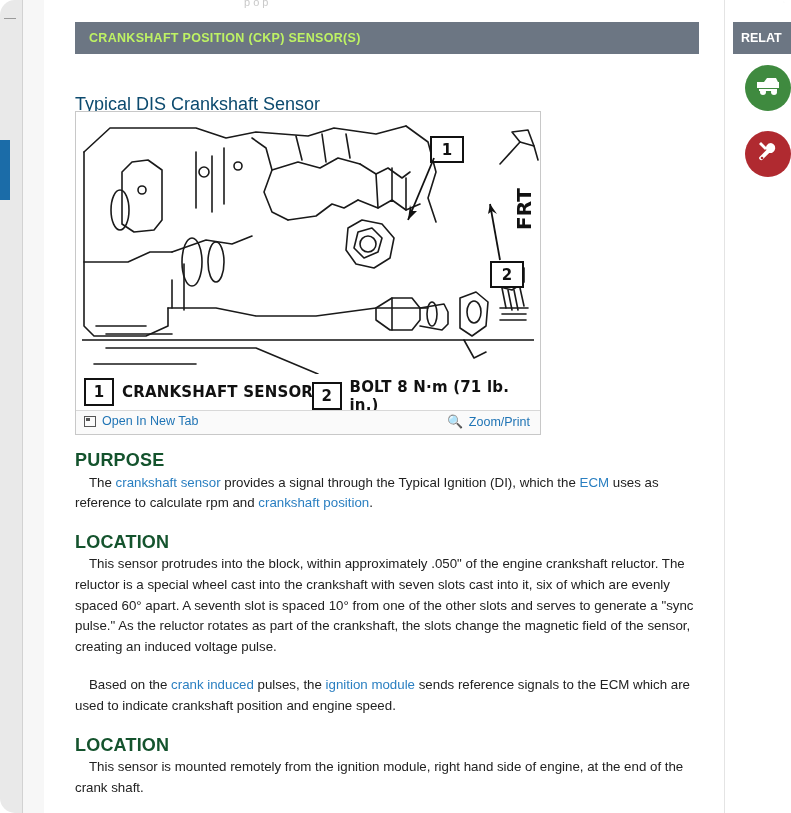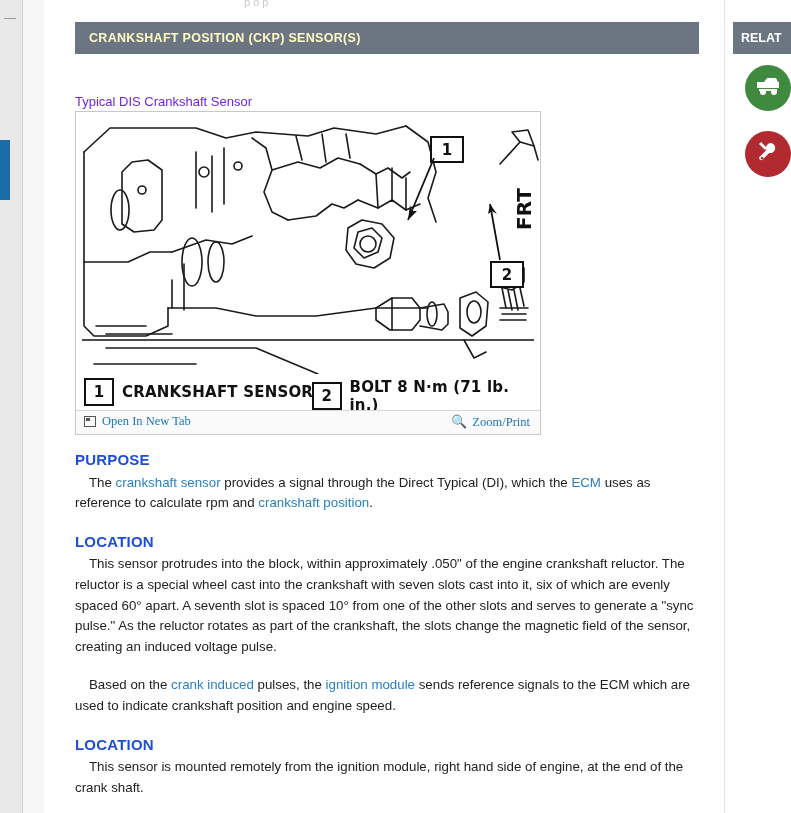--- a/index.html
+++ b/index.html
@@ -10,20 +10,21 @@
     height: 813px;
     overflow: hidden;
     font-family: "Liberation Sans", sans-serif;
   }
   .page {
     position: relative;
     width: 791px;
     height: 813px;
     background: #ffffff;
     overflow: hidden;
+    border-radius: 15px;
   }
   
   .left-rail {
     position: absolute;
     left: 0; top: 0;
     width: 22px; height: 813px;
     background: #e9e9e9;
     border-right: 1px solid #d2d2d2;
   }
   .left-rail-tick {
@@ -66,33 +67,33 @@
     left: 44px; top: 12px;
     width: 680px;
     height: 801px;
     background: #ffffff;
   }
   .section-header {
     position: absolute;
     left: 31px; top: 10px;
     width: 624px; height: 32px;
     background: #6c7683;
-    color: #fef9c3;
+    color: #bef264;
     font-size: 12.5px;
     font-weight: bold;
     letter-spacing: 0.3px;
     line-height: 32px;
     padding-left: 14px;
     box-sizing: border-box;
   }
   .figure-caption {
     position: absolute;
     left: 31px; top: 82px;
-    font-size: 13px;
-    color: #6d28d9;
+    font-size: 18px;
+    color: #0c4a6e;
   }
   
   .figure-box {
     position: absolute;
     left: 31px; top: 99px;
     width: 466px;
     border: 1px solid #c8c8c8;
     background: #ffffff;
     box-sizing: border-box;
   }
@@ -131,21 +132,20 @@
     font-size: 15px;
     font-weight: bold;
     color: #111;
     letter-spacing: 0.2px;
   }
   .figure-toolbar {
     position: relative;
     height: 23px;
     border-top: 1px solid #d8d8d8;
     background: #fafafa;
-    font-family: Liberation Serif, serif;
   }
   .toolbar-left {
     position: absolute;
     left: 8px; top: 3px;
     display: flex; align-items: center; gap: 6px;
     color: #1f74b5;
     font-size: 12.5px;
     cursor: pointer;
   }
   .toolbar-right {
@@ -178,23 +178,23 @@
   
   .body-text {
     position: absolute;
     left: 31px; top: 438px;
     width: 628px;
     font-size: 13.3px;
     color: #222222;
     line-height: 20.6px;
   }
   .sub-head {
-    font-size: 15px;
+    font-size: 18px;
     font-weight: bold;
-    color: #1d4ed8;
+    color: #14532d;
     letter-spacing: 0.2px;
     margin: 0 0 2px 0;
   }
   .para {
     margin: 0 0 0 0;
     text-indent: 14px;
   }
   .gap-block { height: 18px; }
   a.lnk {
     color: #2a7fc1;
@@ -368,21 +368,21 @@
         <div class="toolbar-right">
           <span class="icon-zoom">🔍</span>
           <span>Zoom/Print</span>
         </div>
       </div>
     </div>
 
     <div class="body-text">
 
       <div class="sub-head">PURPOSE</div>
-      <p class="para"><span>The </span><a class="lnk">crankshaft sensor</a><span> provides a signal through the Direct Typical (DI), which the </span><a class="lnk">ECM</a><span> uses as reference to calculate rpm and </span><a class="lnk">crankshaft position</a><span>.</span></p>
+      <p class="para"><span>The </span><a class="lnk">crankshaft sensor</a><span> provides a signal through the Typical Ignition (DI), which the </span><a class="lnk">ECM</a><span> uses as reference to calculate rpm and </span><a class="lnk">crankshaft position</a><span>.</span></p>
 
       <div class="gap-block"></div>
 
       <div class="sub-head">LOCATION</div>
       <p class="para">This sensor protrudes into the block, within approximately .050" of the engine crankshaft reluctor. The reluctor is a special wheel cast into the crankshaft with seven slots cast into it, six of which are evenly spaced 60° apart. A seventh slot is spaced 10° from one of the other slots and serves to generate a "sync pulse." As the reluctor rotates as part of the crankshaft, the slots change the magnetic field of the sensor, creating an induced voltage pulse.</p>
 
       <div class="gap-block"></div>
 
       <p class="para"><span>Based on the </span><a class="lnk">crank induced</a><span> pulses, the </span><a class="lnk">ignition module</a><span> sends reference signals to the ECM which are used to indicate crankshaft position and engine speed.</span></p>
 

